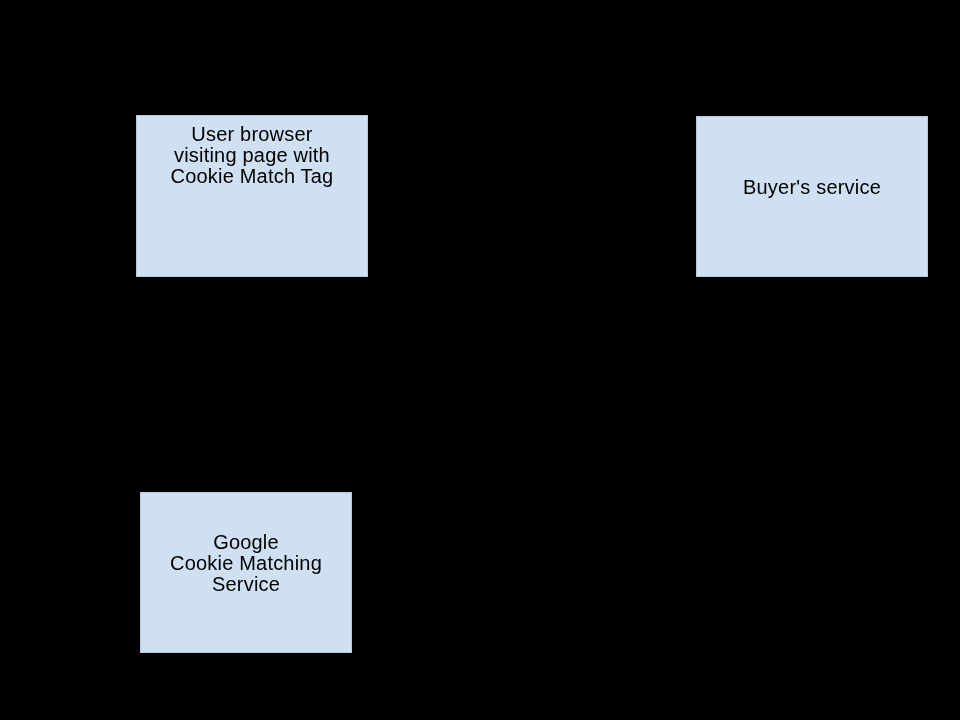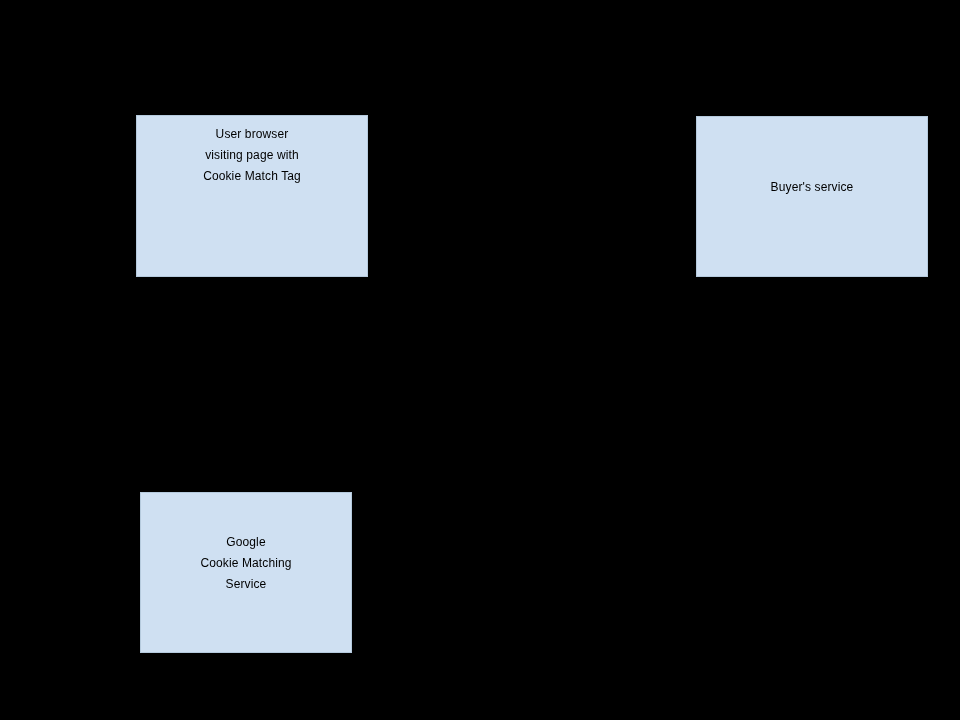--- a/index.html
+++ b/index.html
@@ -21,21 +21,21 @@
     box-sizing: border-box;
     background: #cfe0f2;
     border: 1px solid #b5cadd;
     display: flex;
     align-items: center;
     justify-content: center;
     text-align: center;
   }
   .node-label {
     color: #000000;
-    font-size: 12px;
+    font-size: 20px;
     line-height: 21px;
     font-weight: 400;
     white-space: pre-line;
     letter-spacing: 0.01em;
   }
   
   #node-user-browser {
     left: 136px;
     top: 115px;
     width: 232px;

